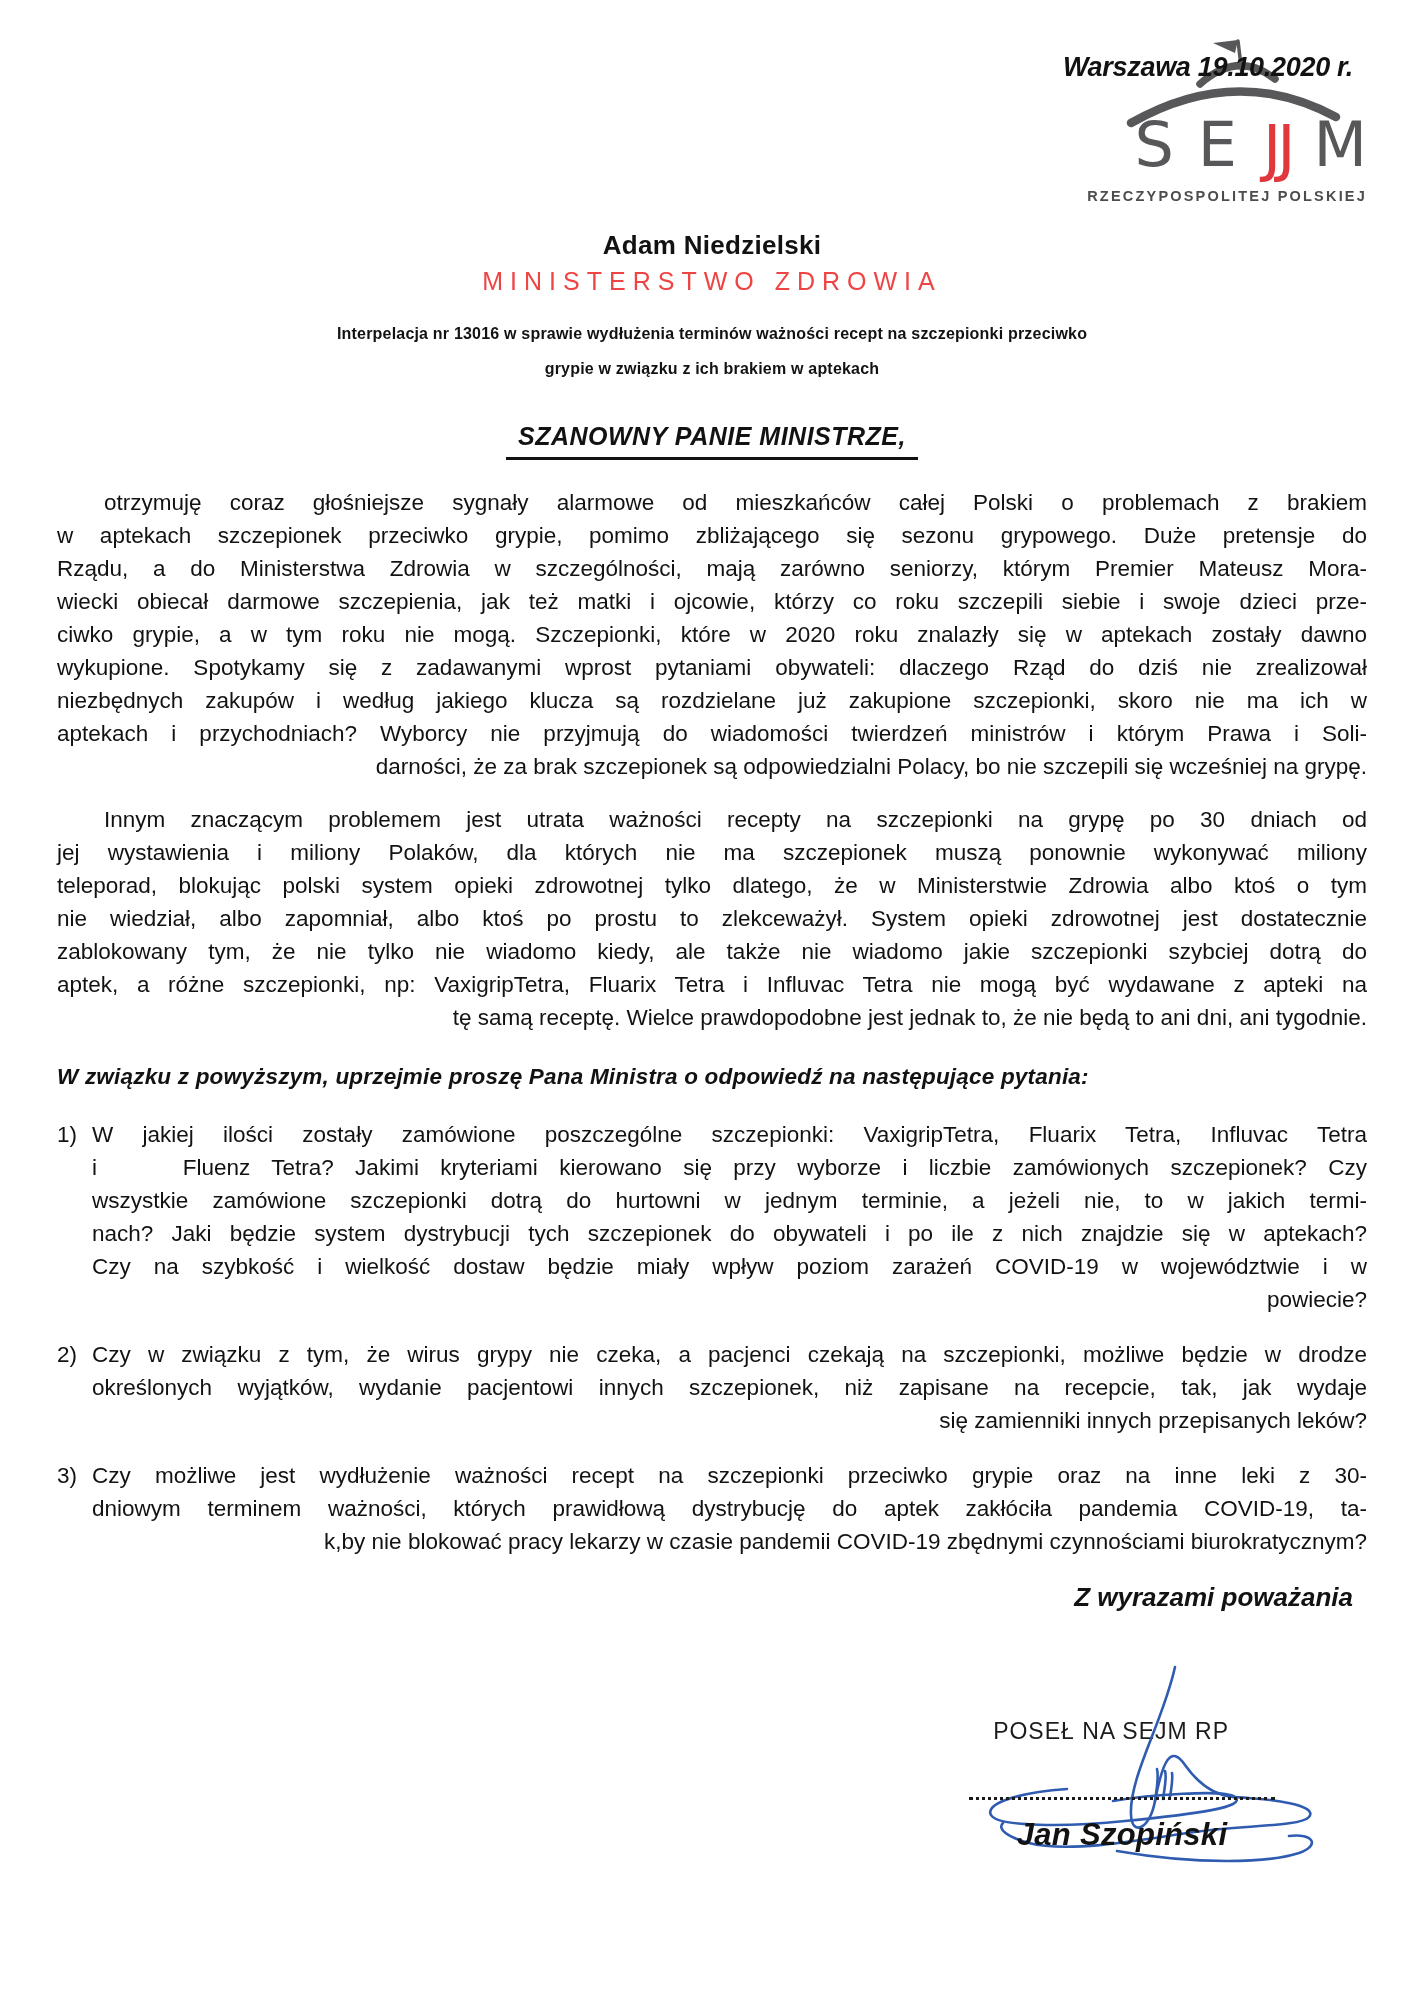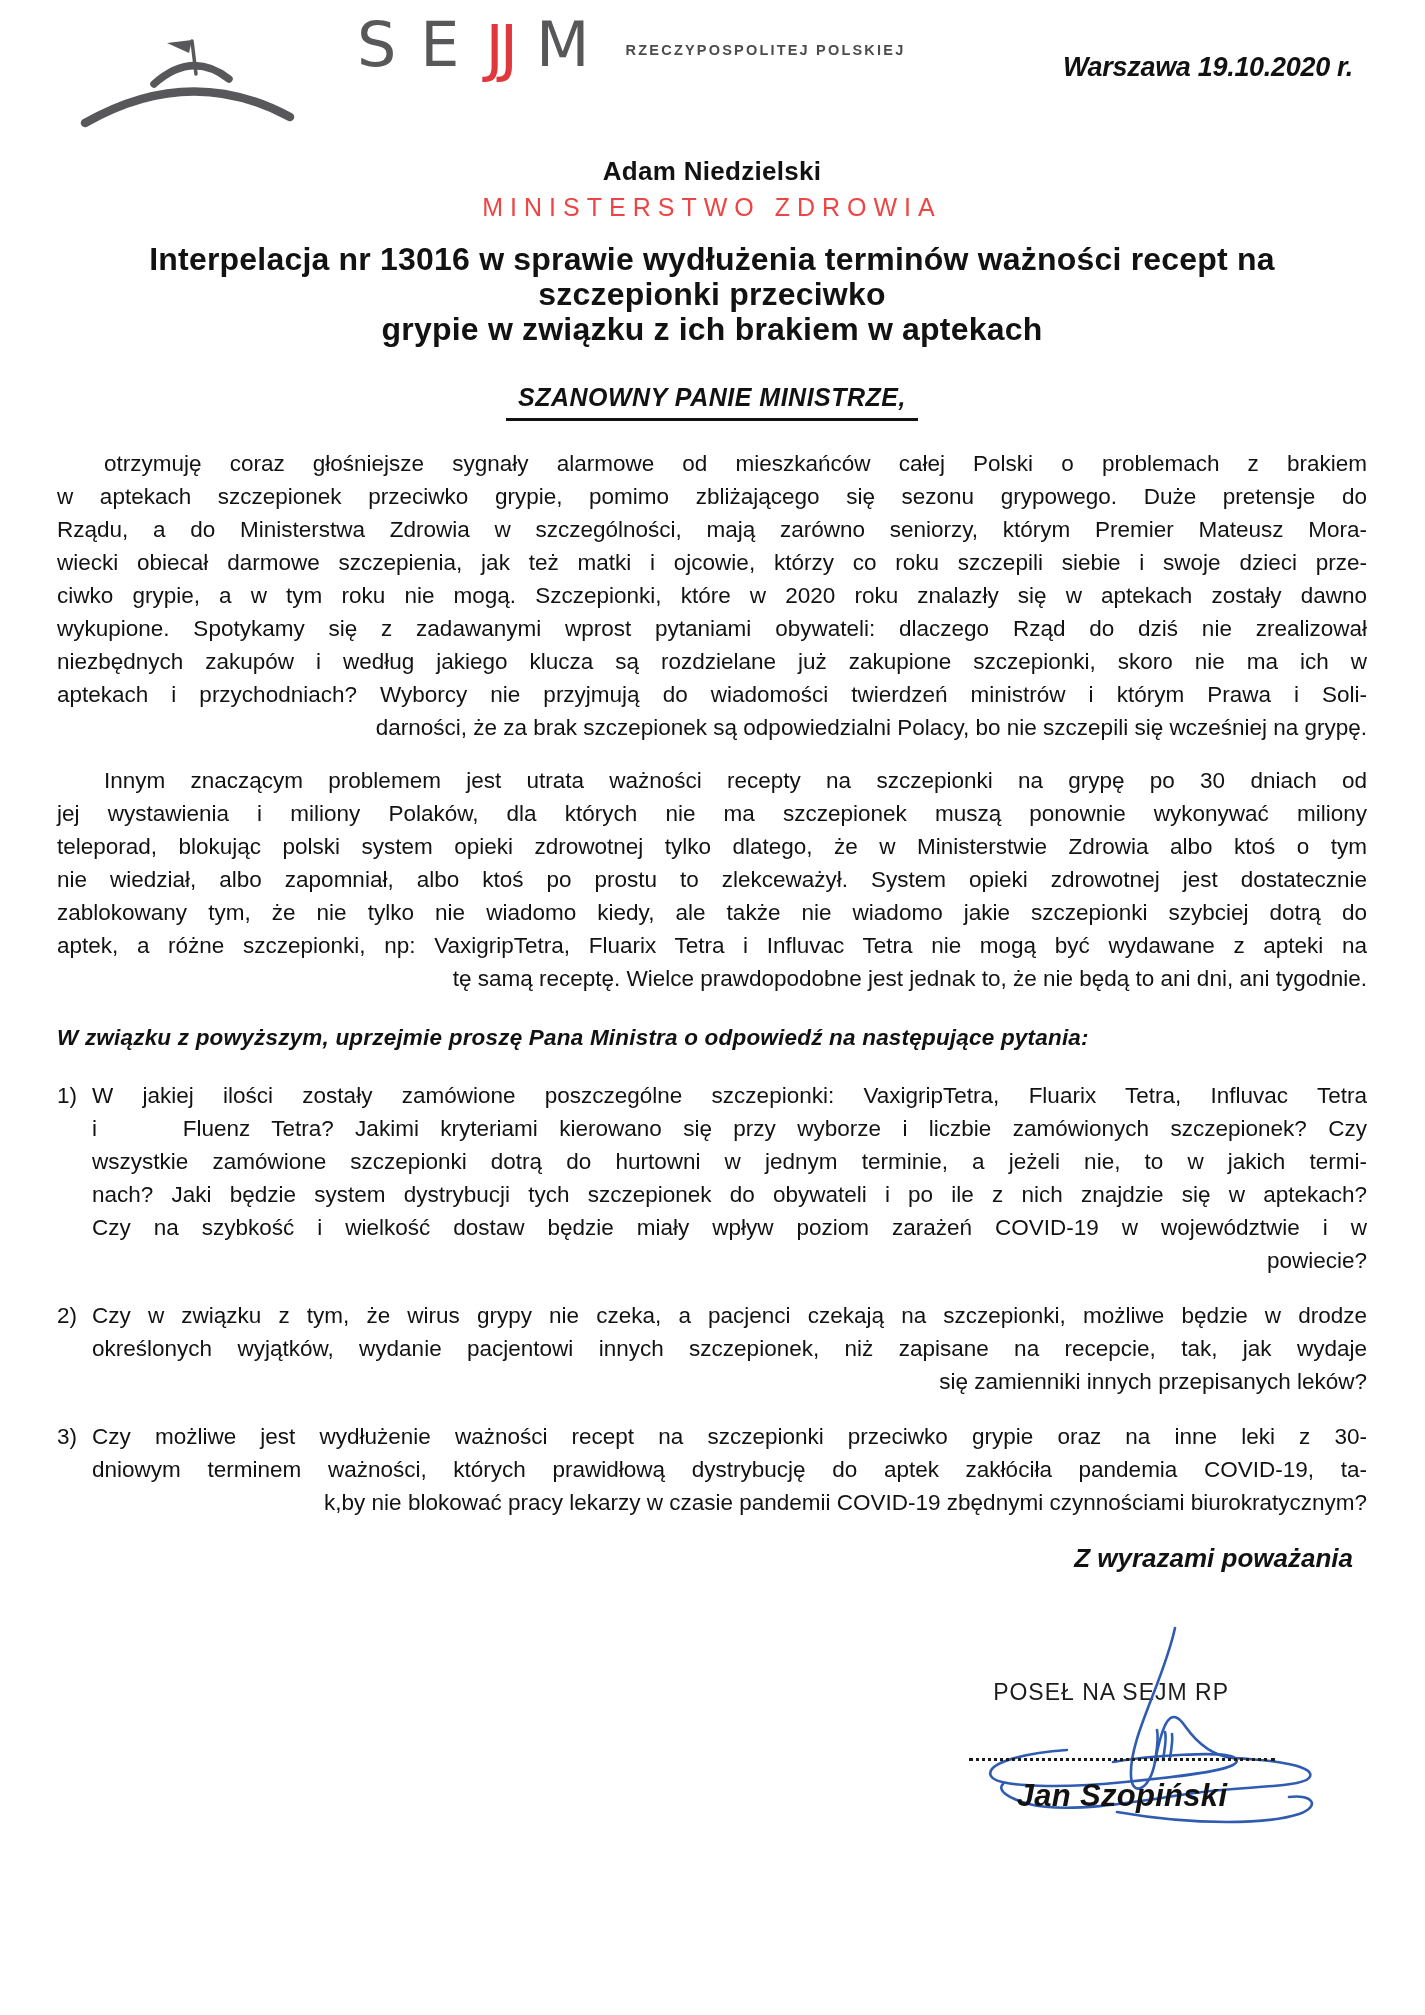--- a/index.html
+++ b/index.html
@@ -6,35 +6,35 @@
   body{
     width:1425px;height:2015px;background:#ffffff;color:#121212;
     font-family:"Liberation Sans",sans-serif;position:relative;overflow:hidden;
   }
   .page{position:absolute;inset:0;padding:0 58px 0 57px;box-sizing:border-box;}
 
   
   .date{position:absolute;top:52px;right:72px;font-size:27px;font-weight:bold;font-style:italic;letter-spacing:-0.3px;}
 
   
-  .logo{margin-top:30px;display:flex;flex-direction:row;align-items:flex-start;gap:36px;}
+  .logo{margin-top:30px;display:flex;flex-direction:column;align-items:flex-end;}
   .logo-art{display:block;}
   .logo-letters{display:flex;align-items:flex-start;line-height:1;margin-top:-16px;color:#58585a;
     font-family:"DejaVu Sans",sans-serif;font-size:62px;font-weight:500;}
   .lg-se{letter-spacing:24px;}
   .lg-jj{color:#e0393d;letter-spacing:-4px;margin-left:2px;transform:translateY(3px);}
   .lg-m{margin-left:22px;}
   .logo-sub{margin-top:12px;font-size:14.5px;font-weight:bold;letter-spacing:2.2px;color:#4c4c4e;}
 
   
   .recipient-name{text-align:center;font-size:26px;font-weight:bold;margin-top:26px;letter-spacing:0.3px;}
   .recipient-org{text-align:center;font-size:25px;letter-spacing:7px;color:#ef4444;margin-top:6px;}
 
   
-  .doc-title{margin-top:20px;font-size:32px;font-weight:bold;line-height:35px;text-align:center;letter-spacing:0.2px;}
+  .doc-title{margin-top:20px;font-size:16px;font-weight:bold;line-height:35px;text-align:center;letter-spacing:0.2px;}
 
   
   .salutation-row{text-align:center;margin-top:36px;}
   .salutation{display:inline-block;font-size:25px;font-weight:bold;letter-spacing:0.5px;
     border-bottom:3px solid #111;padding:0 12px 6px;font-style:italic;}
 
   
   .bodytext{margin-top:26px;font-size:22.5px;line-height:33px;}
   .paragraph{margin-bottom:20px;}
   .line{min-height:33px;}

